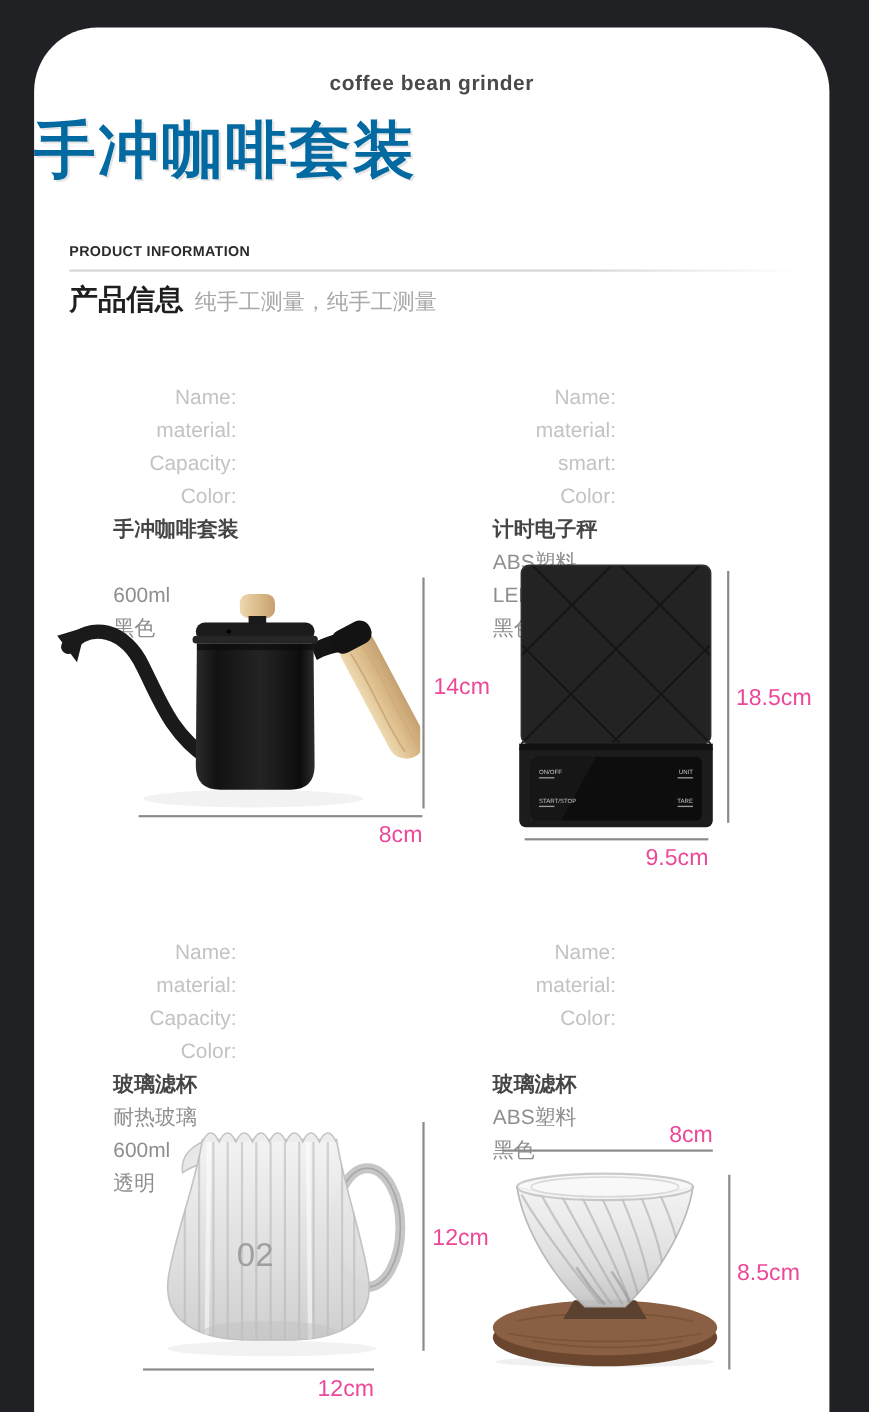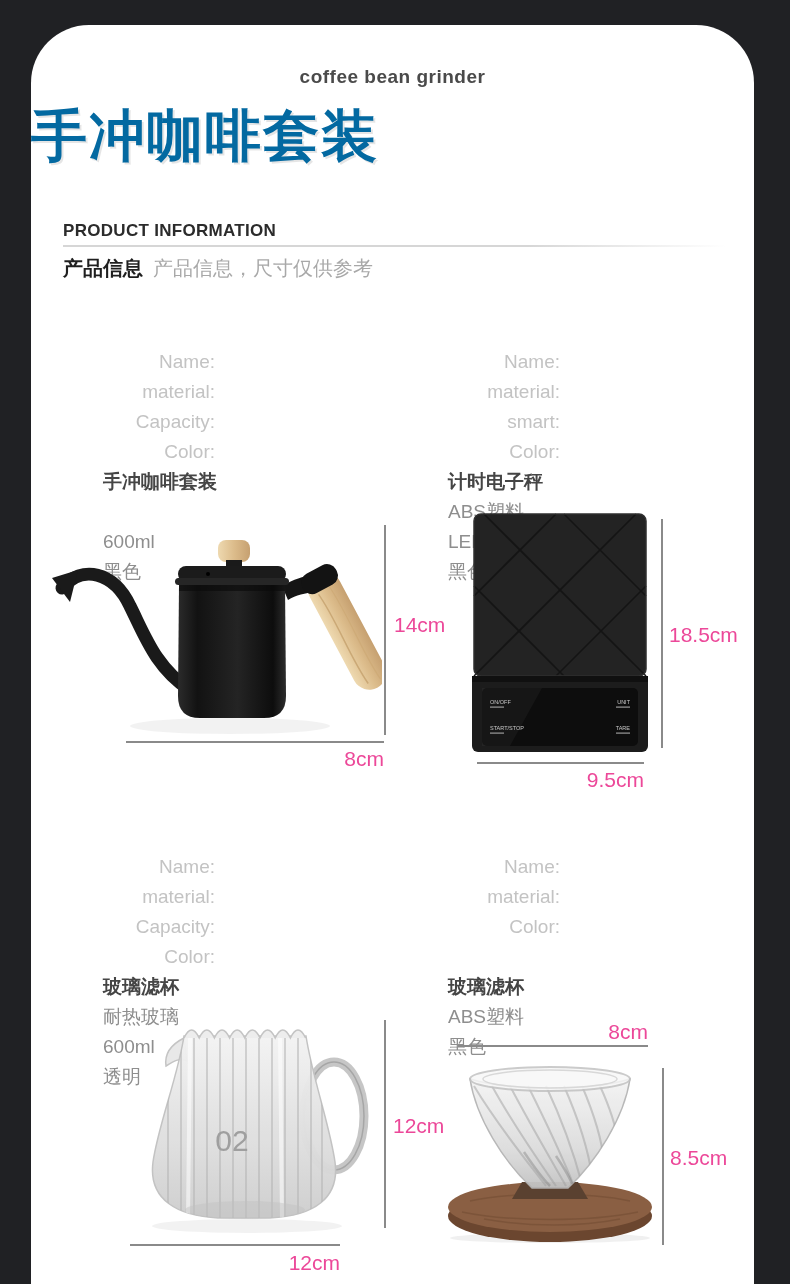--- a/index.html
+++ b/index.html
@@ -18,28 +18,28 @@
     left:0;top:41px;width:100%;text-align:center;
     font-size:19px;font-weight:700;color:#4a4a4a;letter-spacing:.5px;
   }
   .title{
     left:0;top:74px;width:100%;margin:0;text-align:left;
     font-size:56px;font-weight:800;color:#0369a1;letter-spacing:2px;
     text-shadow:2px 2px 0 rgba(0,0,0,.10);
   }
   
   .eyebrow{
-    left:32px;top:196px;font-size:17px;font-weight:700;color:#2b2b2b;letter-spacing:.3px;
+    left:32px;top:196px;font-size:13px;font-weight:700;color:#2b2b2b;letter-spacing:.3px;
   }
   .divider{
     left:32px;top:220px;width:663px;height:2px;
     background:linear-gradient(to right,#d6d6d6 70%,rgba(214,214,214,0));
   }
   .heading-row{left:32px;top:230px;white-space:nowrap;}
-  .heading{font-size:20px;font-weight:800;color:#1f1f1f;text-align:center;}
+  .heading{font-size:26px;font-weight:800;color:#1f1f1f;text-align:center;}
   .note{font-size:20px;font-weight:500;color:#a8a8a8;margin-left:10px;}
   
   .spec{width:330px;}
   .spec-row{display:flex;line-height:30px;height:30px;flex-direction:column;}
   .spec-label{
     width:120px;text-align:right;font-size:19px;color:#c3c3c3;flex:0 0 120px;
   }
   .spec-value{margin-left:8px;font-size:19px;color:#8e8e8e;white-space:nowrap;}
   .spec-value.name{color:#454545;font-weight:700;}
   .spec.p1l{left:64px;top:322px;}
@@ -58,21 +58,21 @@
 <body>
 
 <div class="card">
 
   <div class="abs subtitle">coffee bean grinder</div>
   <h1 class="abs title">手冲咖啡套装</h1>
 
   <div class="abs eyebrow">PRODUCT INFORMATION</div>
   <div class="abs divider"></div>
   <div class="abs heading-row">
-    <span class="heading">产品信息</span><span class="note">产品信息，尺寸仅供参考</span>
+    <span class="heading">产品信息</span><span class="note">纯手工测量，纯手工测量</span>
   </div>
 
   <div class="abs spec p1l">
     <div class="spec-row">
         <span class="spec-label">Name:</span>
         <span class="spec-value name">手冲咖啡套装</span>
       </div>
     <div class="spec-row">
         <span class="spec-label">material:</span>
       </div>

